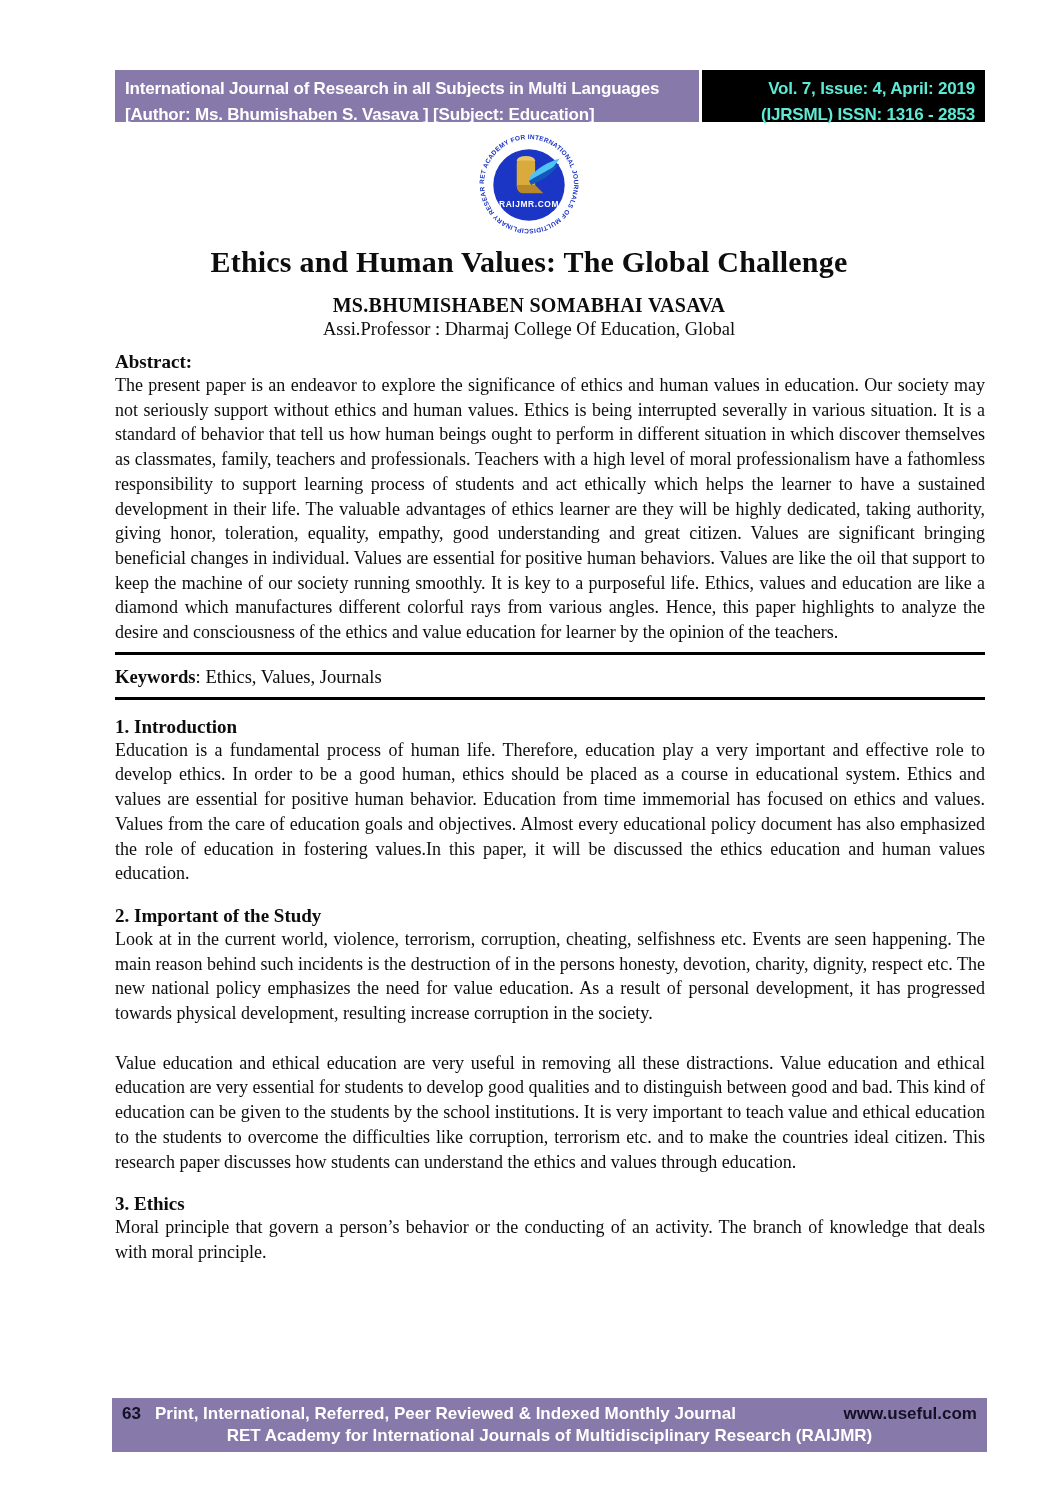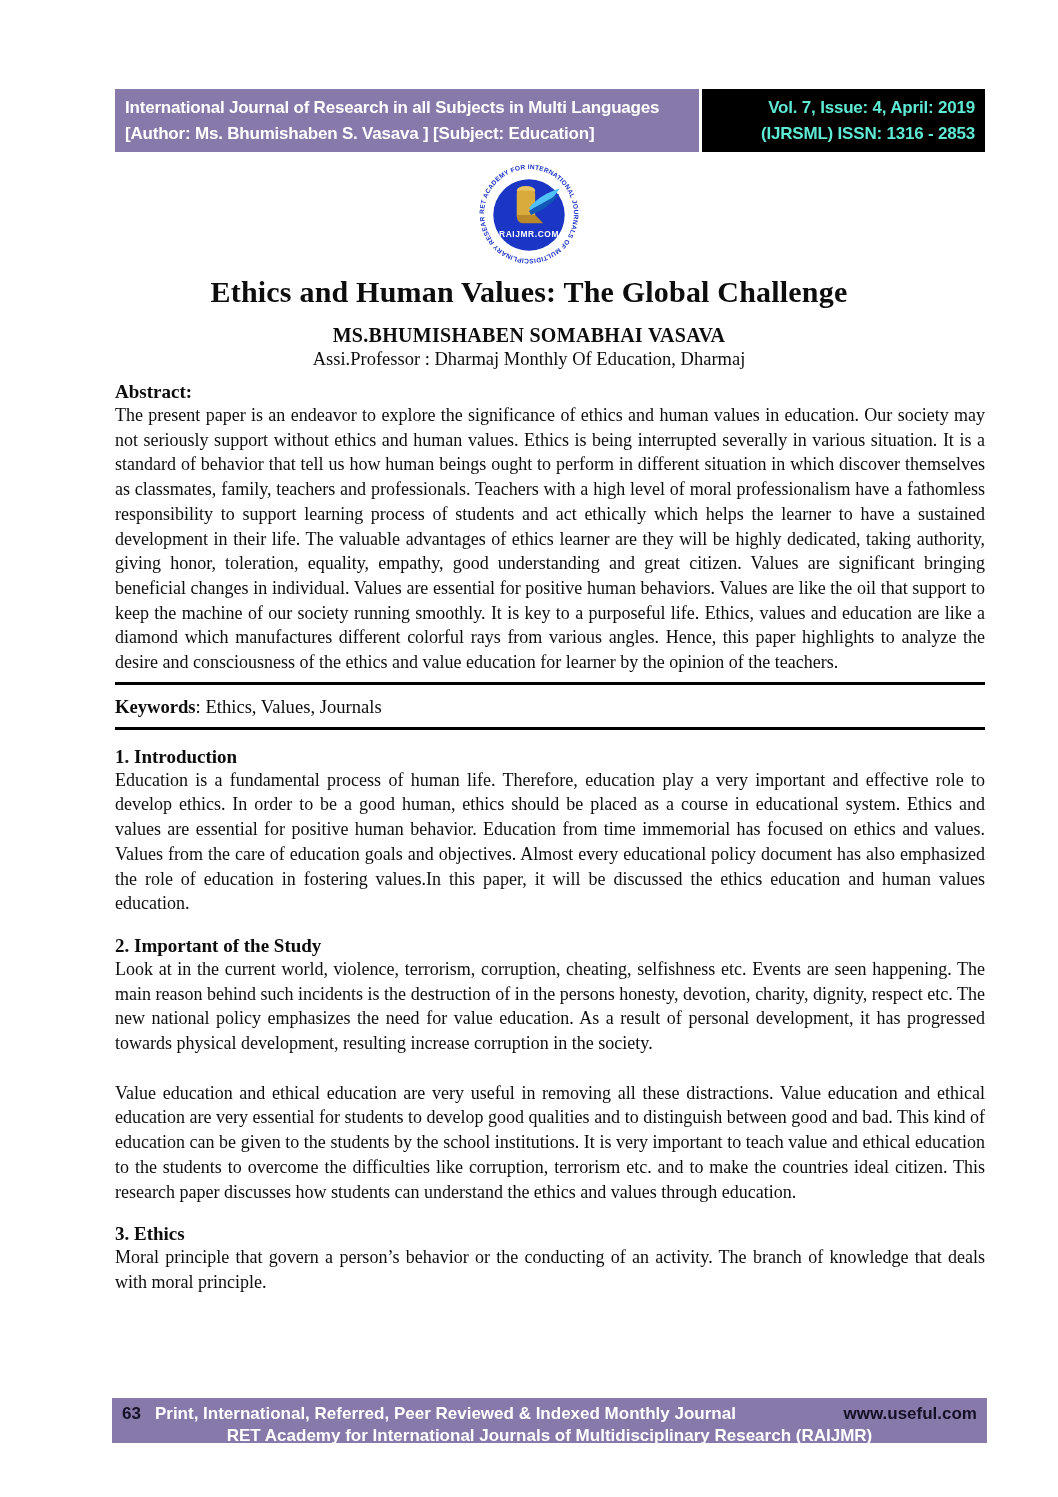--- a/index.html
+++ b/index.html
@@ -9,21 +9,21 @@
     width: 1058px;
     height: 1497px;
     background: #ffffff;
     font-family: "Liberation Serif", serif;
     color: #0d0d0d;
     overflow: hidden;
   }
   .content { margin: 0 73px 0 115px; }
 
   
-  .hdr { display: flex; margin-top: 89px; height: 63px; justify-content: space-between; }
+  .hdr { display: flex; margin-top: 70px; height: 52px; justify-content: space-between; }
   .hdr-left {
     background: #8879ab;
     width: 584px;
     color: #ffffff;
     font-family: "Liberation Sans", sans-serif;
     font-weight: bold;
     font-size: 17px;
     line-height: 26px;
     letter-spacing: -0.2px;
     padding: 6px 8px 6px 10px;
@@ -82,21 +82,21 @@
   .sec-head { margin-top: 19px; }
   .sec-head.first { margin-top: 16px; }
   .para-gap { margin-top: 25px; }
 
   
   .ftr {
     position: absolute;
     left: 112px;
     right: 71px;
     top: 1398px;
-    height: 45px;
+    height: 54px;
     background: #8879ab;
     font-family: "Liberation Sans", sans-serif;
     font-weight: bold;
     font-size: 17px;
     line-height: 22px;
     color: #ffffff;
     padding: 5px 10px 5px 10px;
   }
   .ftr-line1 { display: flex; }
   .ftr-pagenum { color: #141126; margin-right: 14px; }
@@ -138,21 +138,21 @@
         <path d="M38 51 l18 0 l8 8 l-20 0 q-6 0 -6 -8 z" fill="#b8882a"></path>
         <path d="M50 44 C58 34, 70 28, 80 25 C74 36, 62 44, 52 47 Z" fill="#4fc3f7"></path>
         <path d="M50 47 C60 41, 72 35, 80 30 C72 42, 60 48, 52 51 Z" fill="#1258b8"></path>
       </g>
       <text x="50" y="73" text-anchor="middle" font-family="Liberation Sans, sans-serif" font-size="8.2" font-weight="bold" fill="#ffffff" letter-spacing="0.6">RAIJMR.COM</text>
     </svg>
   </div>
 
   <div class="paper-title">Ethics and Human Values: The Global Challenge</div>
   <div class="paper-author">MS.BHUMISHABEN SOMABHAI VASAVA</div>
-  <div class="paper-affil">Assi.Professor : Dharmaj Monthly Of Education, Dharmaj</div>
+  <div class="paper-affil">Assi.Professor : Dharmaj College Of Education, Global</div>
 
   <div class="content">
 
     <div class="h-bold abstract-label">Abstract:</div>
     <div class="body-text">The present paper is an endeavor to explore the significance of ethics and human values in education. Our society may not seriously support without ethics and human values. Ethics is being interrupted severally in various situation. It is a standard of behavior that tell us how human beings ought to perform in different situation in which discover themselves as classmates, family, teachers and professionals. Teachers with a high level of moral professionalism have a fathomless responsibility to support learning process of students and act ethically which helps the learner to have a sustained development in their life. The valuable advantages of ethics learner are they will be highly dedicated, taking authority, giving honor, toleration, equality, empathy, good understanding and great citizen. Values are significant bringing beneficial changes in individual. Values are essential for positive human behaviors. Values are like the oil that support to keep the machine of our society running smoothly. It is key to a purposeful life. Ethics, values and education are like a diamond which manufactures different colorful rays from various angles. Hence, this paper highlights to analyze the desire and consciousness of the ethics and value education for learner by the opinion of the teachers.</div>
 
     <hr class="rule rule-1">
 
     <div class="keywords"><span class="h-bold" style="font-size:18.6px">Keywords</span><span>: Ethics, Values, Journals</span></div>
 

